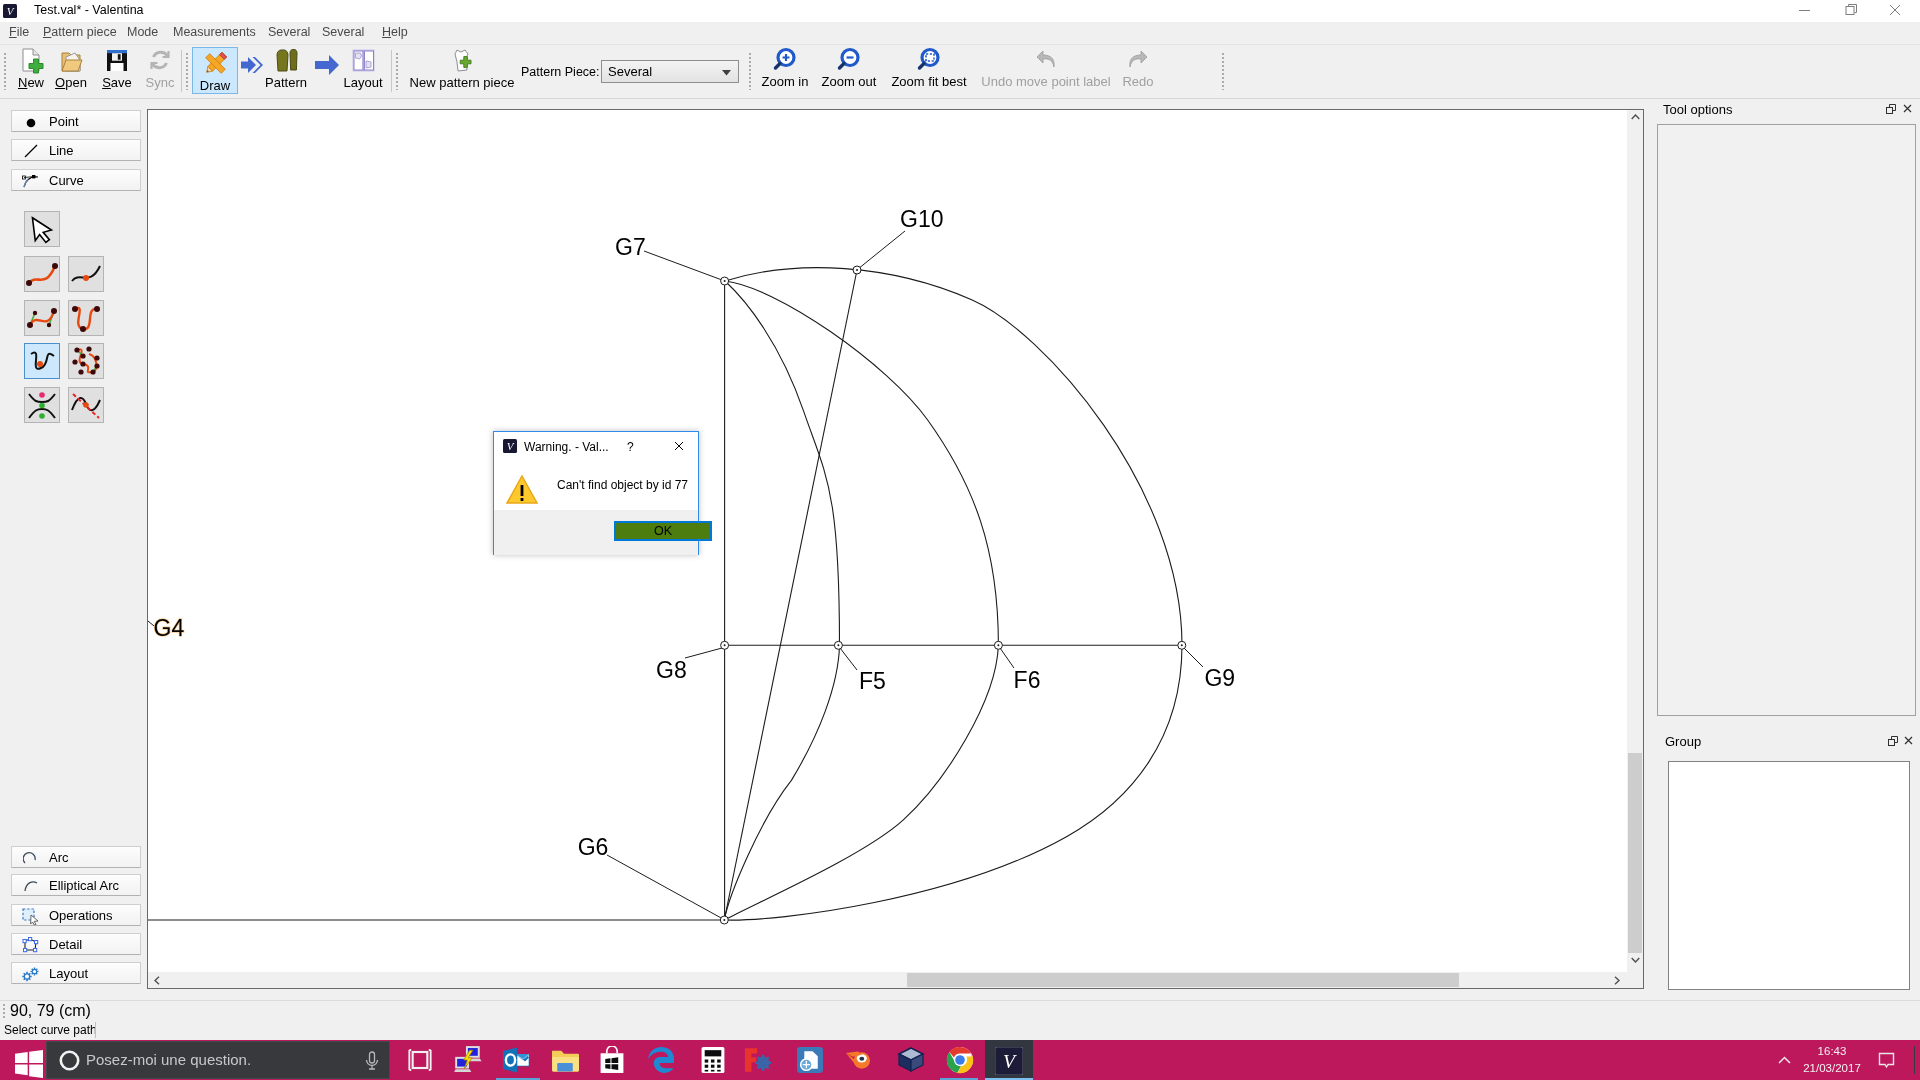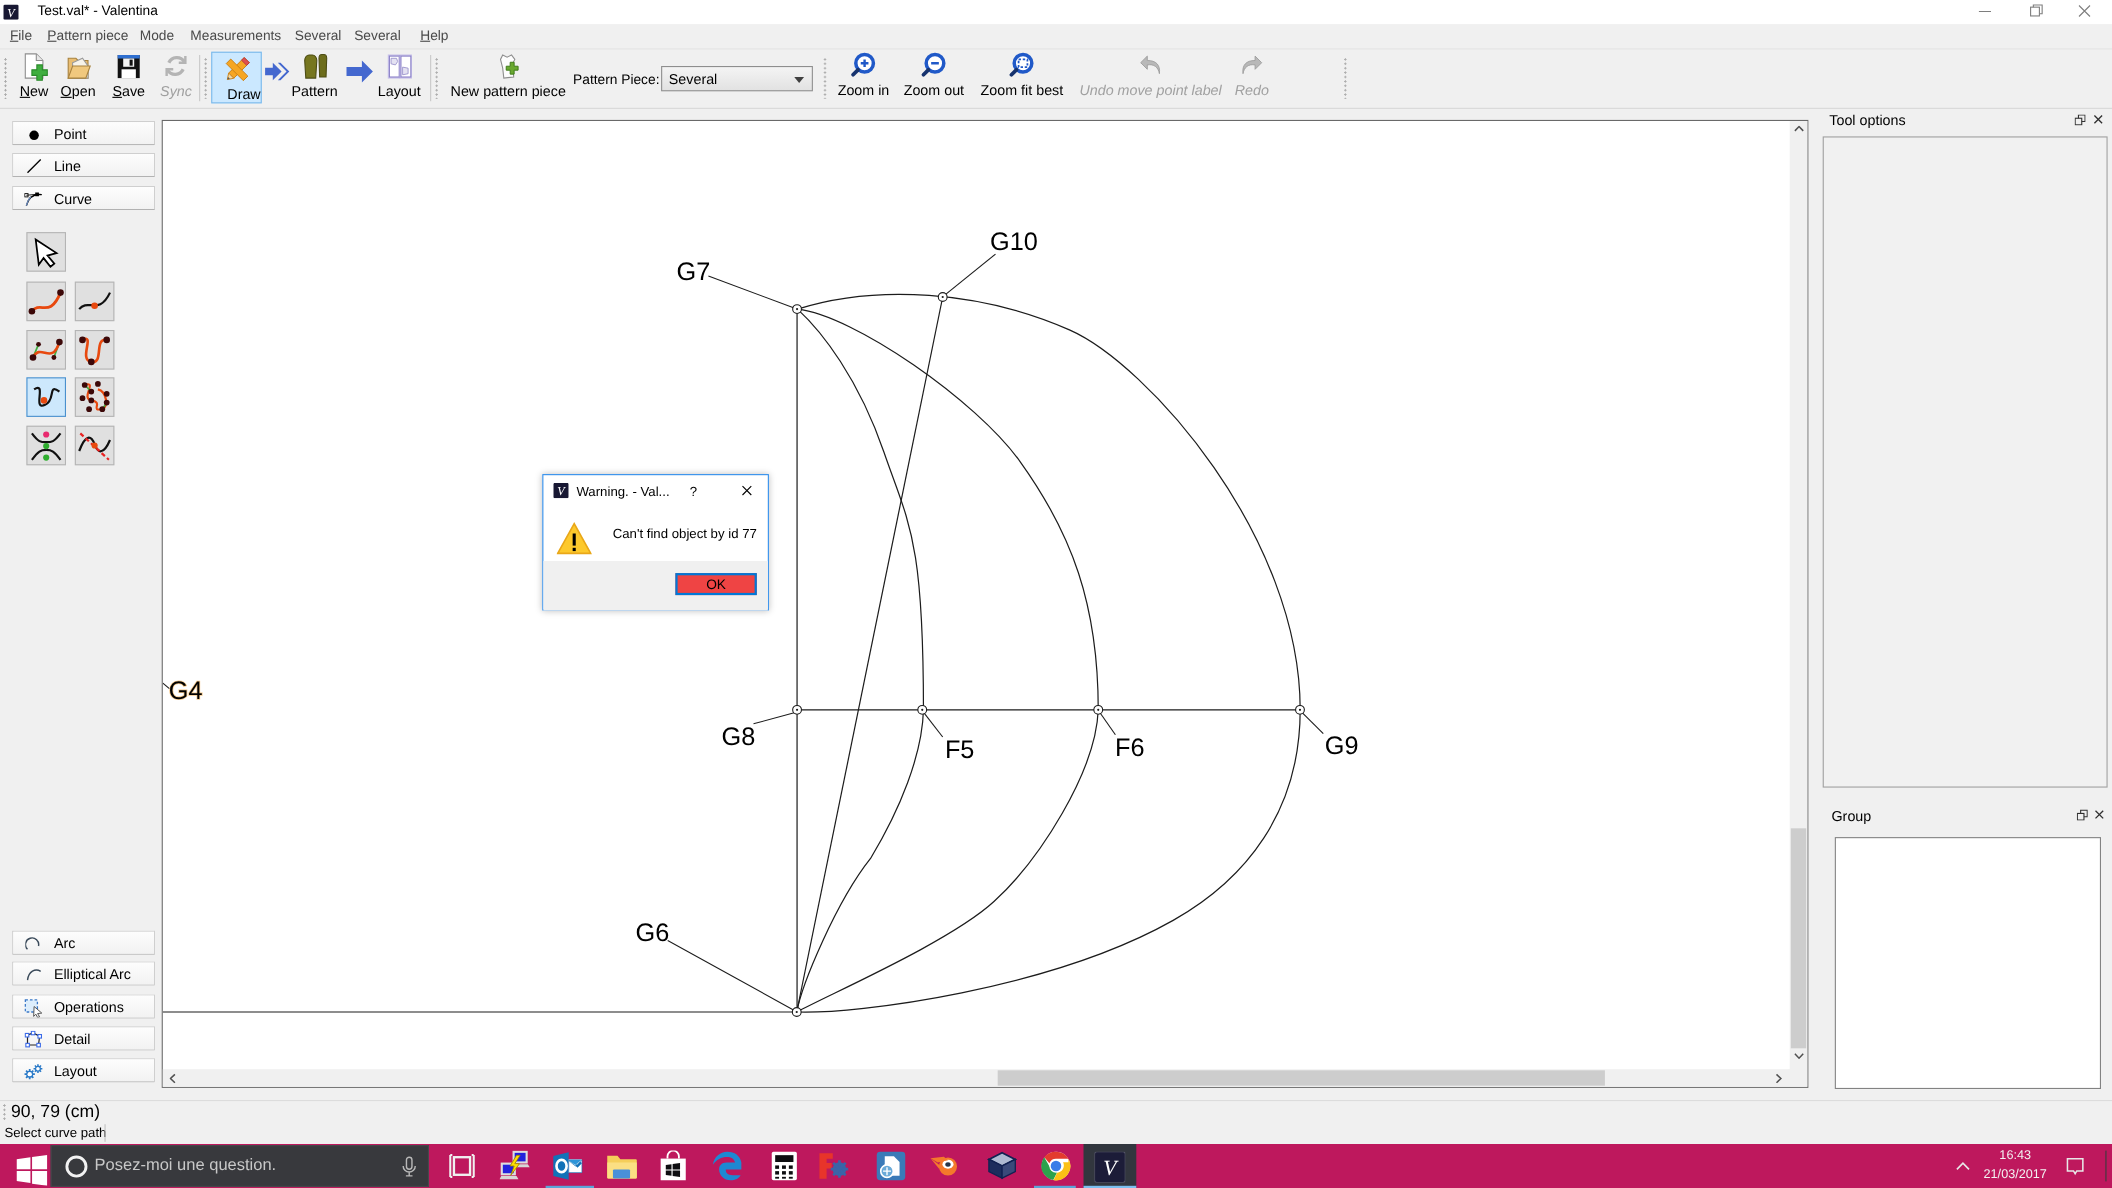--- a/index.html
+++ b/index.html
@@ -10,44 +10,44 @@
 #titlebar { position:absolute; left:0; top:0; width:1920px; height:22px; background:#ffffff; }
 #titletext { position:absolute; left:22px; top:3px; font-size:12.5px; color:#000;margin-left:12px; }
 
 #menubar { position:absolute; left:0; top:22px; width:1920px; height:21px; background:#f0f0f0; }
 .menuitem { position:absolute; top:3px; font-size:12.5px; color:#4a4a4a; }
 
 #toolbar { position:absolute; left:0; top:44px; width:1920px; height:55px; background:#f0f0f0; border-top:1px solid #e3e3e3; border-bottom:1px solid #d7d7d7; }
 .tbtn { position:absolute; top:2px; text-align:center; font-size:13px; color:#000; }
 .tbtn .ic { display:block; margin:0 auto; }
 .tbtn .lbl { display:block; margin-top:1px; }
-.tbtn.dis { color:#a0a0a0;font-style:italic; }
+.tbtn.dis { color:#a0a0a0; }
 .tsep { position:absolute; top:5px; height:42px; width:1px; background:#c8c8c8; }
 .thandle { position:absolute; top:7px; height:38px; width:4px;
   background-image:radial-gradient(circle, #ababab 1px, transparent 1.1px);
   background-size:4px 4px; }
-#drawbtn { background:#cbe8ff; border:1px solid #7ab8ea;text-align:right; }
+#drawbtn { background:#cbe8ff; border:1px solid #7ab8ea; }
 
 .boxbtn { position:absolute; left:11px; width:130px; height:22px; background:linear-gradient(#fdfdfd,#f2f2f2);
   border:1px solid #cfcfcf; border-bottom-color:#b2b2b2; border-radius:1px; font-size:13px; color:#000; }
 .boxbtn .bt { position:absolute; left:37px; top:3px; }
 .toolbtn { position:absolute; width:36px; height:36px; background:#e0e0e0; border:1px solid #b4b4b4; }
 .toolbtn.sel { background:#cde8fc; border:1px solid #4a90cd; }
 
 #canvasframe { position:absolute; left:147px; top:109px; width:1497px; height:880px; border:1px solid #696969; background:#ffffff; }
 #hscroll { position:absolute; left:0px; top:862px; width:1479px; height:16px; background:#f0f0f0; }
 #vscroll { position:absolute; left:1479px; top:0px; width:16px; height:878px; background:#f0f0f0; }
 .sthumb { position:absolute; background:#cdcdcd; }
 
 .dockhdr { position:absolute; font-size:13px; color:#000; }
 .dockbody { position:absolute; background:#f1f1f1; border:1px solid #a0a0a0; }
 
 #dialog { position:absolute; left:493px; top:431px; width:206px; height:124px; background:#ffffff; border:1px solid #2d8ceb; box-shadow:0 0 6px rgba(0,0,0,0.25); }
 #dlgfoot { position:absolute; left:0; top:78px; width:204px; height:45px; background:#f0f0f0; }
-#okbtn { position:absolute; left:120px; top:11px; width:74px; height:20px; background:#ef4444; border:2px solid #0078d7; font-size:12.5px; text-align:center; padding-top:1px; }
+#okbtn { position:absolute; left:120px; top:11px; width:98px; height:20px; background:#4d7c0f; border:2px solid #0078d7; font-size:12.5px; text-align:center; padding-top:1px; }
 
 #statusarea { position:absolute; left:0; top:990px; width:1920px; height:50px; background:#f0f0f0; }
 
 #taskbar { position:absolute; left:0; top:1040px; width:1920px; height:40px; background:#be185d; }
 #searchbox { position:absolute; left:46px; top:1px; width:344px; height:38px; background:#38393d; border:1px solid #47484c; }
 .tbicon { position:absolute; top:6px; width:28px; height:28px; }
 .underline { position:absolute; top:38px; height:2px; background:#5aa5d8; }
 </style>
 </head>
 <body>

